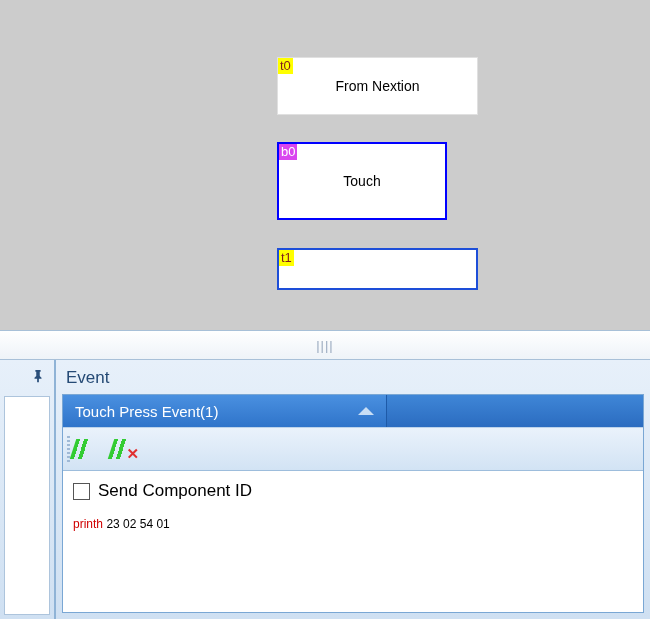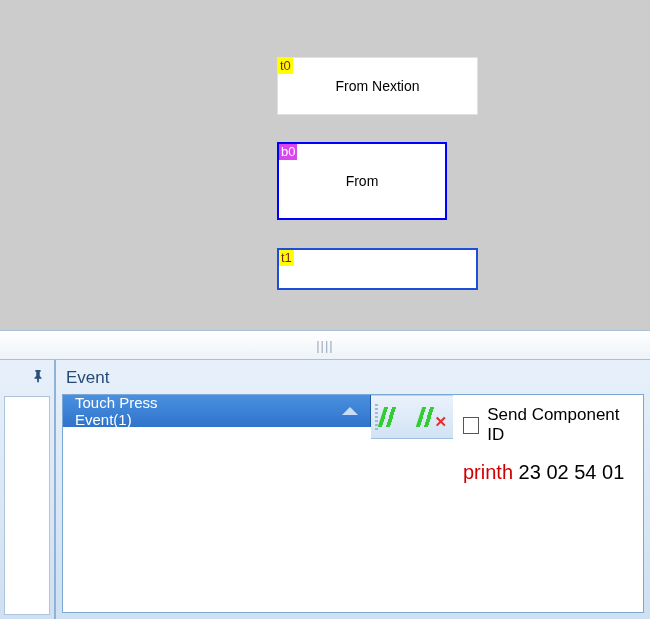--- a/index.html
+++ b/index.html
@@ -118,21 +118,21 @@
     font-size: 17px;
     color: #254a75;
     padding: 6px 8px;
   }
   .event-box {
     flex: 1;
     margin: 0 4px 4px 4px;
     border: 1px solid #7aa7d4;
     background: #ffffff;
     display: flex;
-    flex-direction: row;
+    flex-direction: column;
   }
   .event-tabbar {
     background: linear-gradient(#3f86d7,#2b6cc0);
     padding: 0;
     height: 32px;
     display: flex;
     align-items: stretch;
   }
   .event-tab {
     background: linear-gradient(#4a90e0,#2f74ca);
@@ -199,38 +199,38 @@
     gap: 8px;
     margin-bottom: 16px;
   }
   .chk {
     width: 17px; height: 17px;
     border: 1.5px solid #555;
     background: #fff;
     cursor: pointer;
   }
   .code-line {
-    font-size: 20px;
+    font-size: 12px;
   }
   .code-kw { color: #d00000; }
   .code-arg { color: #000000; }
 </style>
 </head>
 <body>
 
 <div class="canvas-area">
 
   <div class="comp t0">
     <span class="comp-tag">t0</span>
     <div class="comp-text">From Nextion</div>
   </div>
 
   <div class="comp b0">
     <span class="comp-tag selected">b0</span>
-    <div class="comp-text">From</div>
+    <div class="comp-text">Touch</div>
   </div>
 
   <div class="comp t1">
     <span class="comp-tag">t1</span>
     <div class="comp-text"></div>
   </div>
 
 </div>
 
 <div class="splitter-top">

